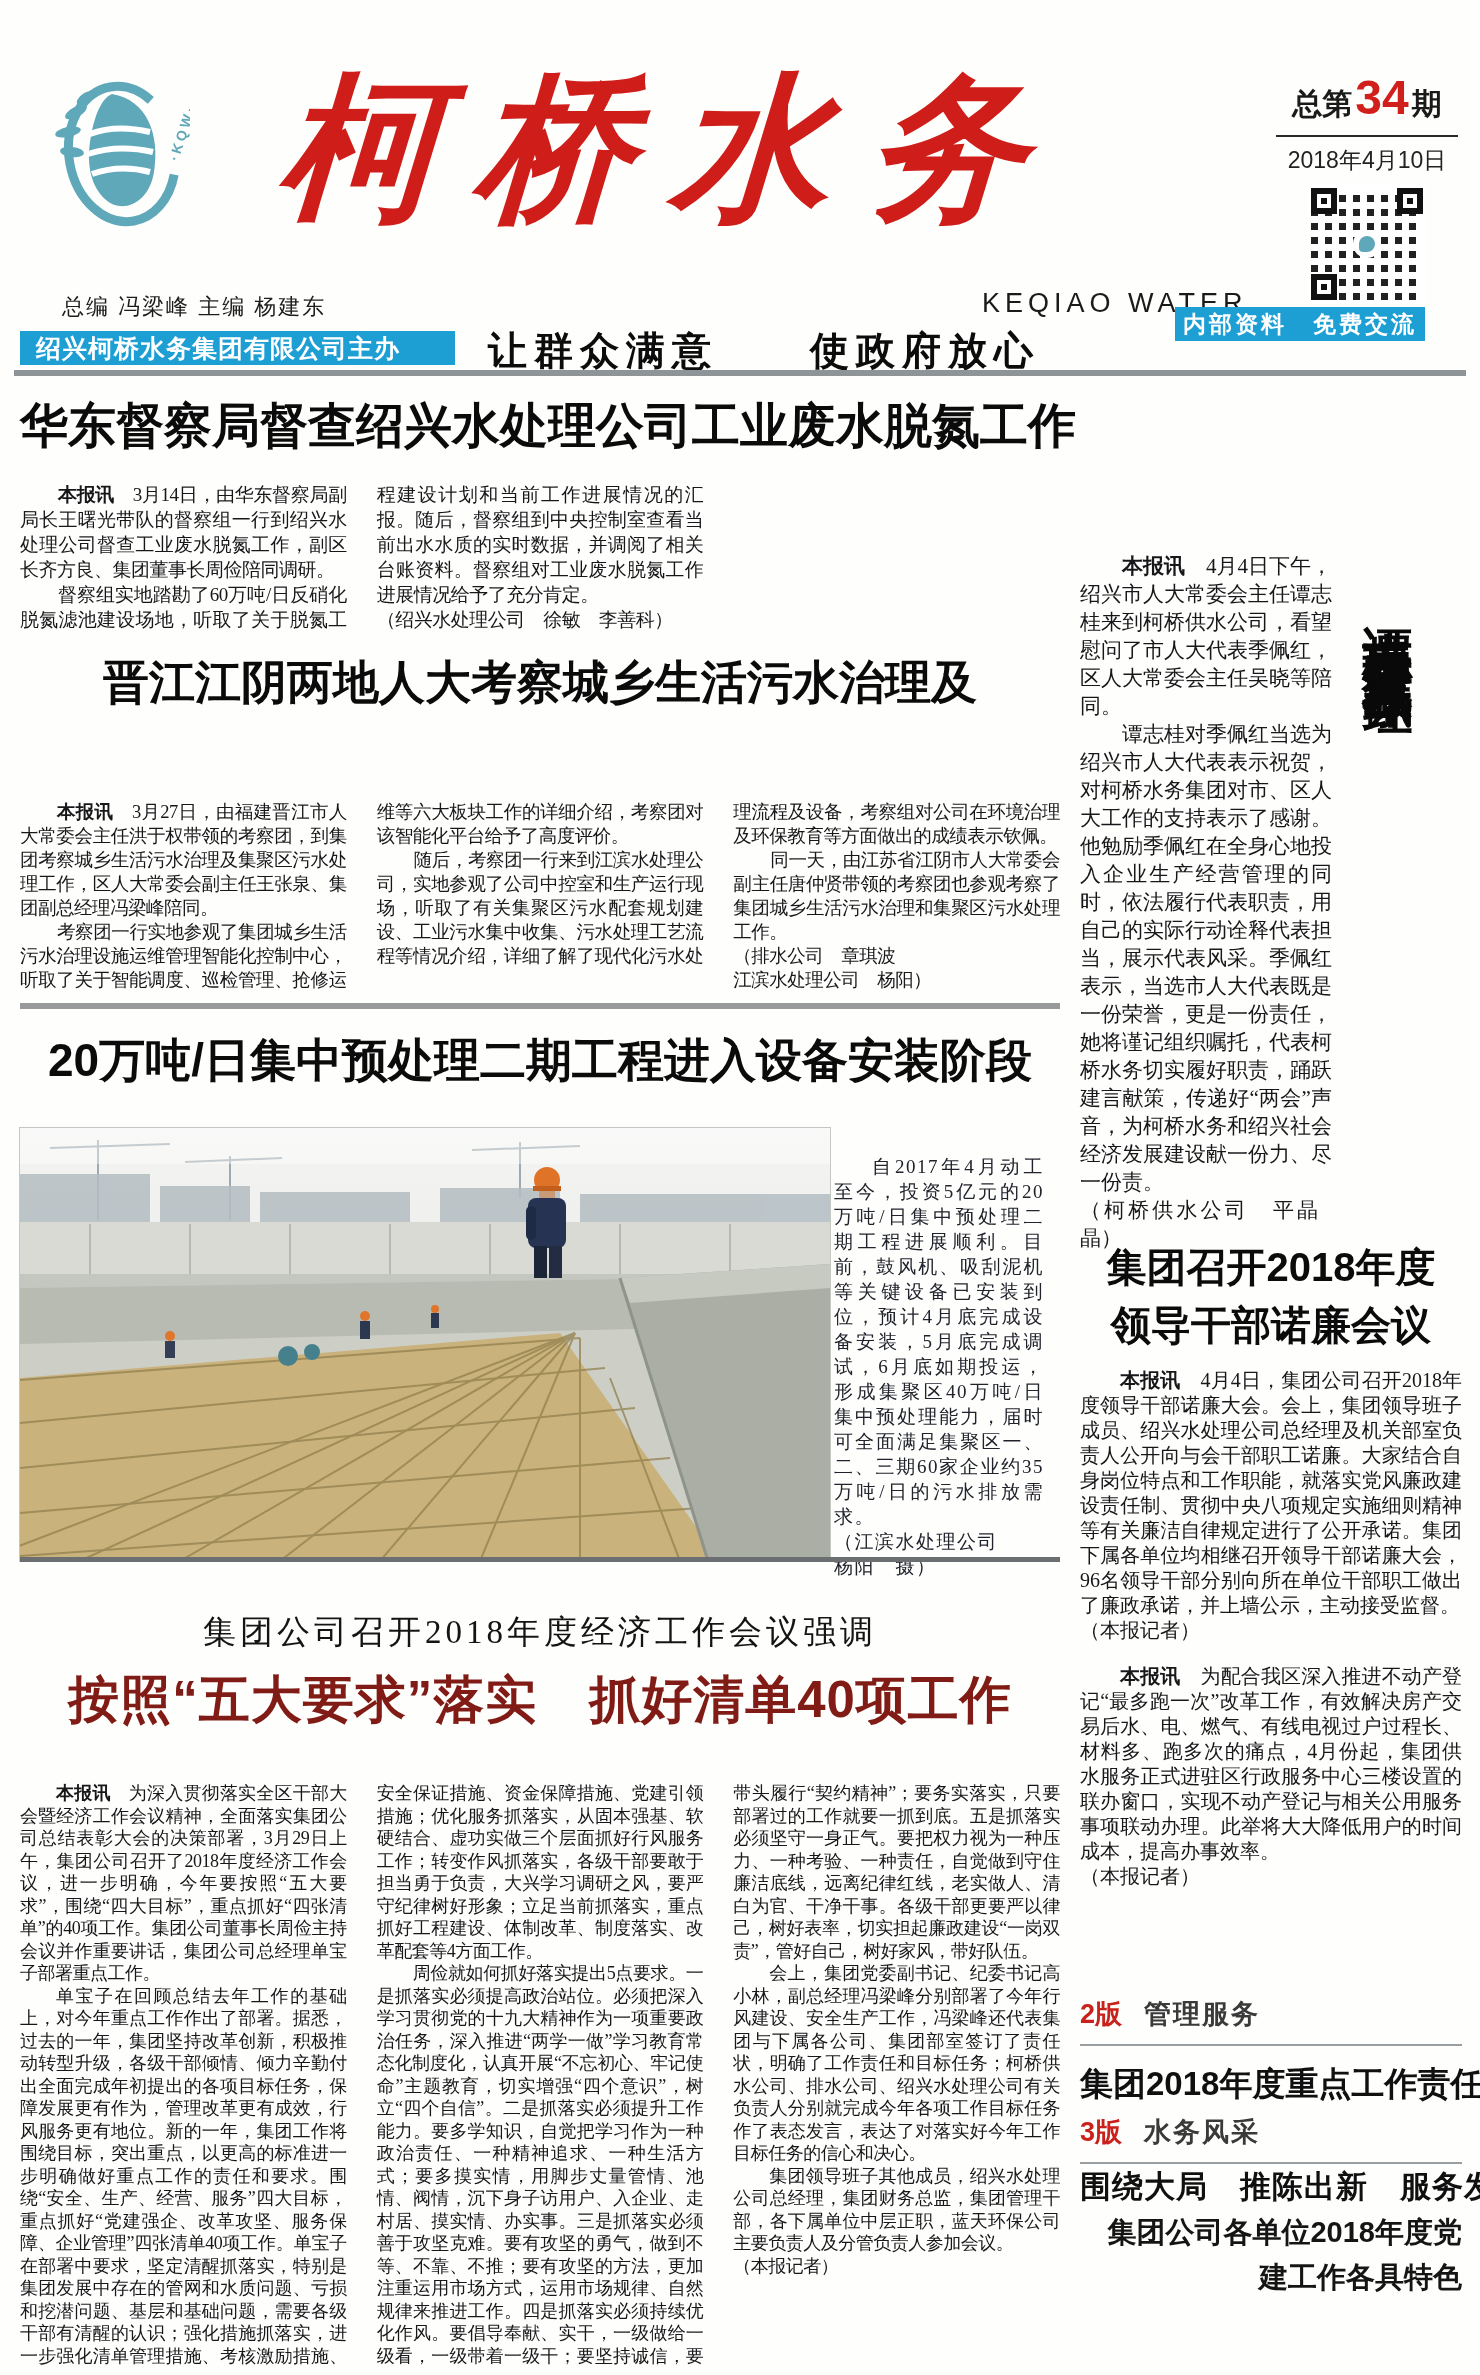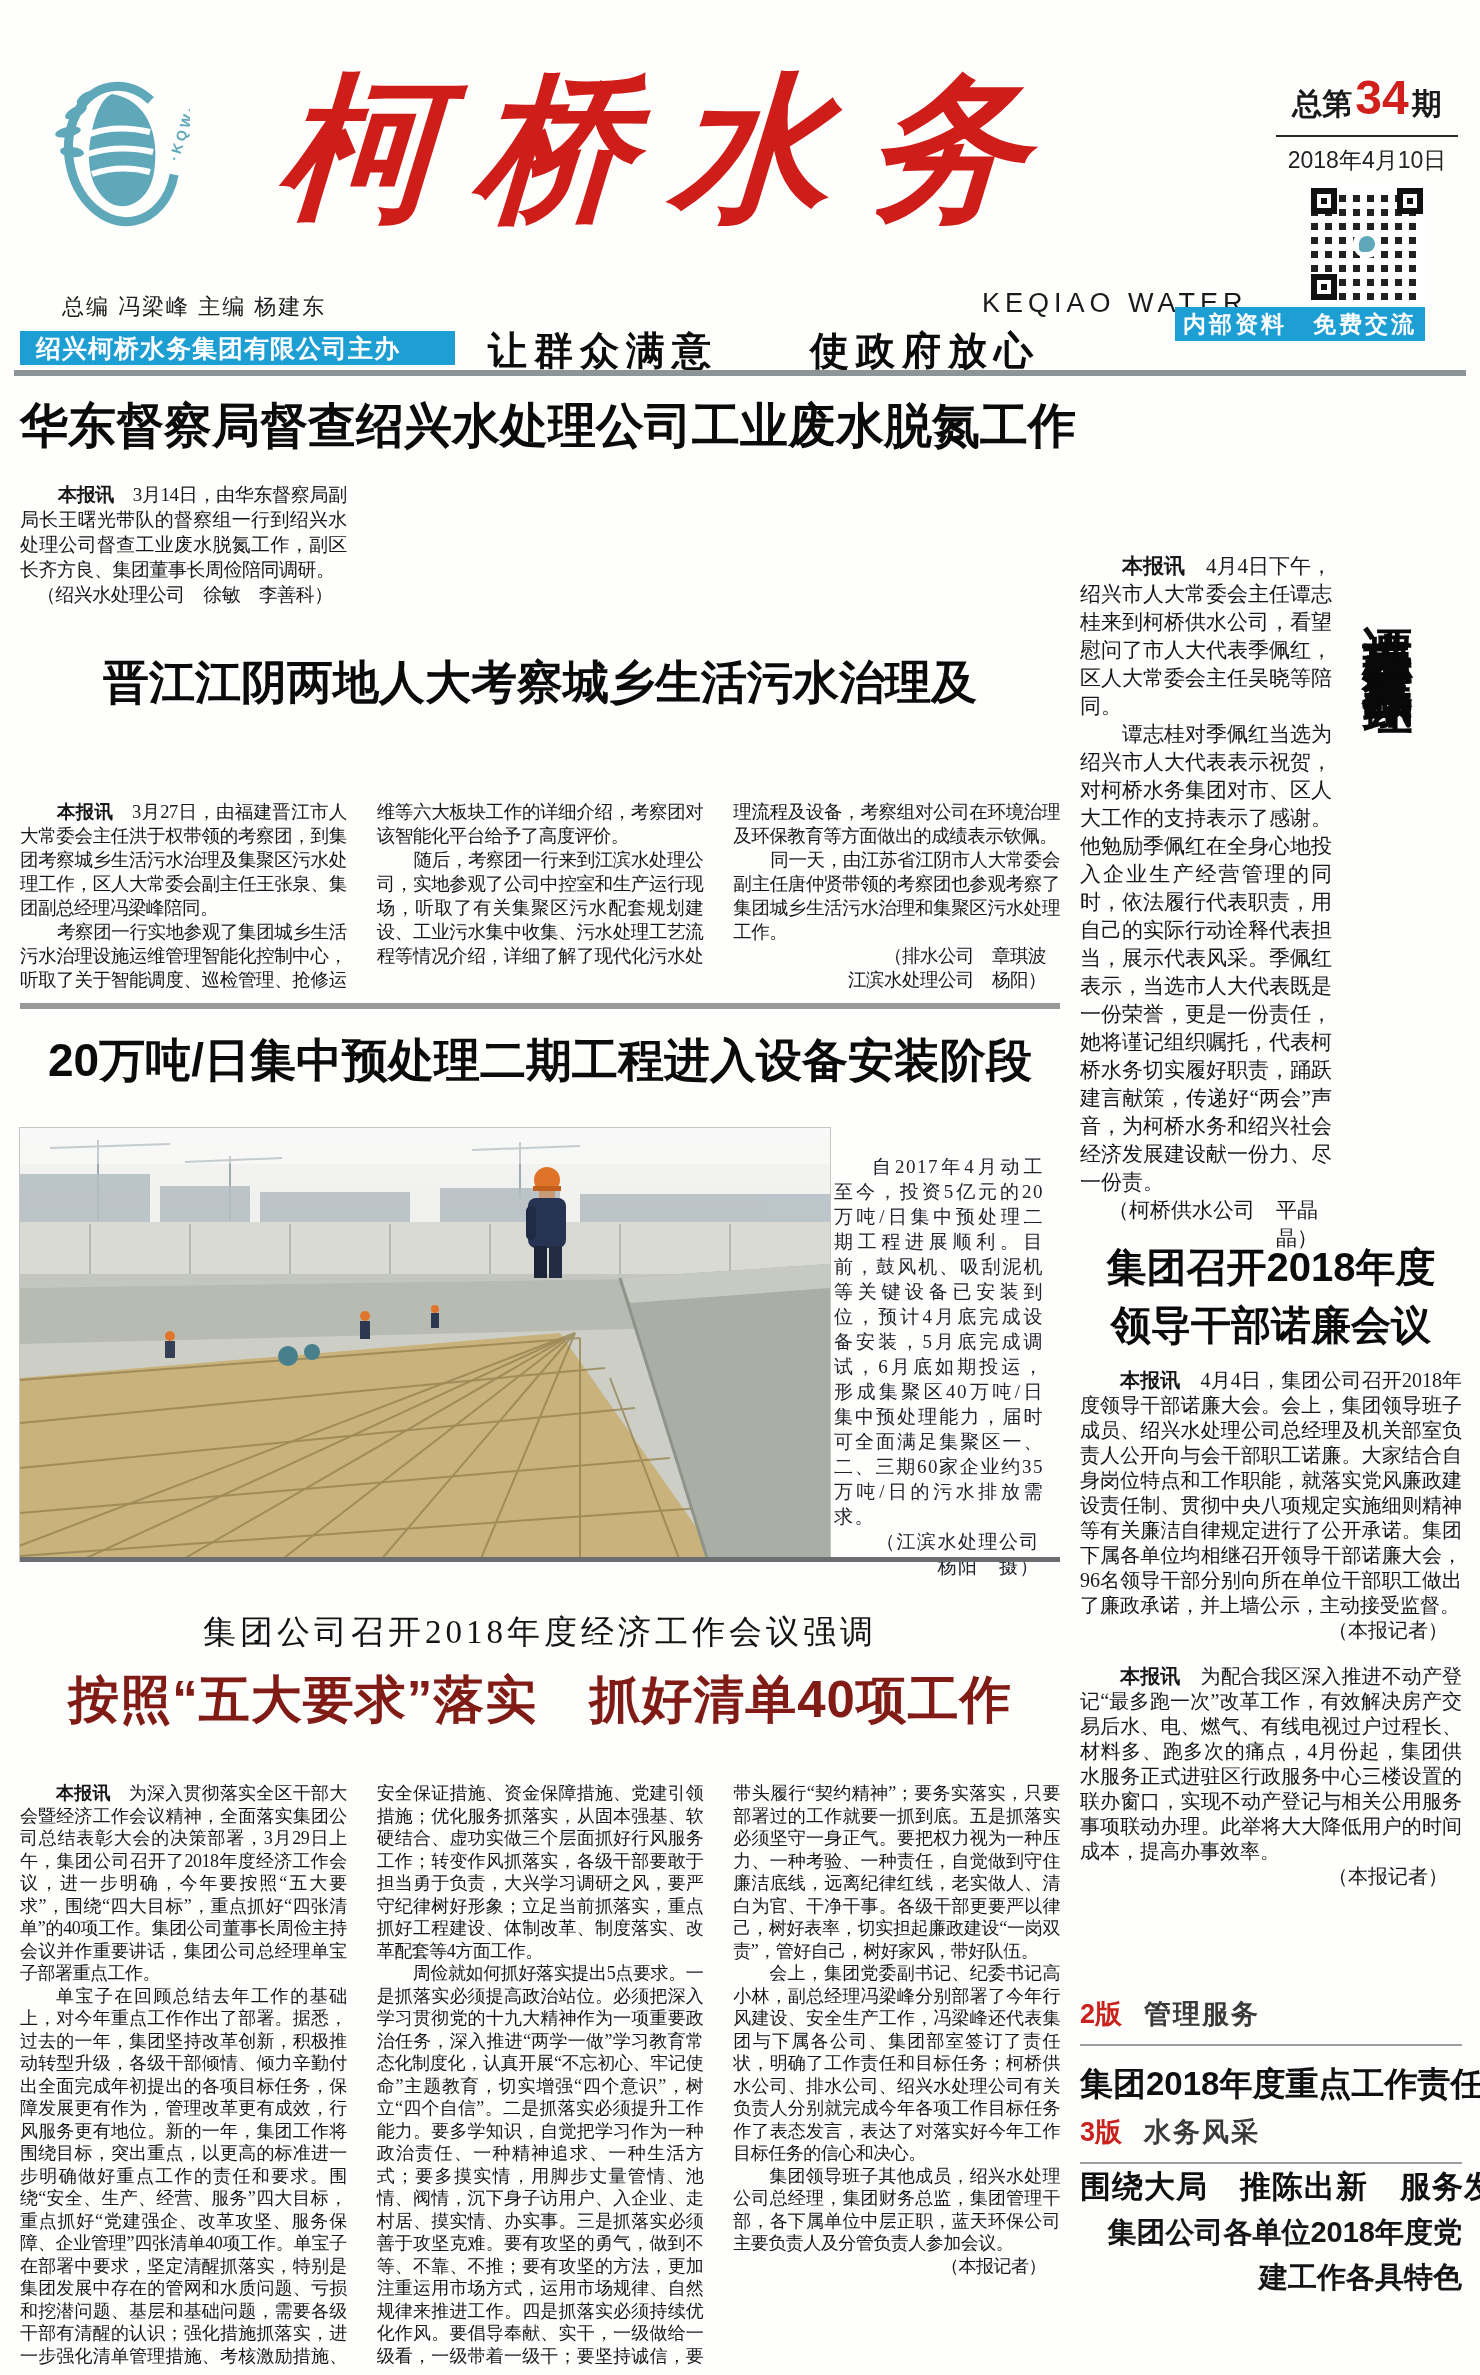--- a/index.html
+++ b/index.html
@@ -37,21 +37,21 @@
   .slogan{left:488px;top:324px;font-family:"Liberation Sans",sans-serif;font-size:39px;font-weight:900;
           color:#0c0c0c;letter-spacing:7px;white-space:nowrap;}
   .toprule{left:14px;top:370px;width:1452px;height:6px;background:#8e9598;}
 
   
   .hl{font-family:"Liberation Sans",sans-serif;font-weight:900;color:#0b0b0b;text-align:center;white-space:nowrap;}
   .body-cols{column-count:3;column-gap:30px;column-fill:auto;text-align:justify;overflow:hidden;
              font-size:19px;line-height:25px;letter-spacing:-0.5px;color:#17171a;}
   .body-cols p{margin:0;text-indent:2em;}
   .lead{font-family:"Liberation Sans",sans-serif;font-weight:bold;}
-  .sig{text-align:right;text-indent:0 !important;padding-right:14px;}
+  .sig{text-indent:0 !important;padding-right:14px;}
   .rule{background:#97999b;}
 
   
   .a3row{display:flex;gap:4px;}
   .photo{width:810px;height:433px;outline:1px solid #c5c7c2;flex:none;}
   .a3col{width:210px;padding-top:26px;font-size:19px;line-height:25px;letter-spacing:1.5px;
          text-align:justify;color:#20222c;}
   .a3col p{margin:0;text-indent:2em;}
   .a3col .sig{padding-right:4px;}
 
@@ -114,20 +114,21 @@
   <div class="abs editors">总编  冯梁峰  主编  杨建东</div>
   <div class="abs title-en">KEQIAO  WATER</div>
   <div class="abs badge">内部资料　免费交流</div>
   <div class="abs pubbar">绍兴柯桥水务集团有限公司主办</div>
   <div class="abs slogan">让群众满意　　使政府放心</div>
   <div class="abs toprule"></div>
 
   <div class="abs hl" style="left:20px;top:394px;width:1040px;font-size:48px;">华东督察局督查绍兴水处理公司工业废水脱氮工作</div>
   <div class="abs body-cols" style="left:20px;top:482px;width:1040px;height:152px;">
     <p><span class="lead">本报讯</span><span>　3月14日，由华东督察局副局长王曙光带队的督察组一行到绍兴水处理公司督查工业废水脱氮工作，副区长齐方良、集团董事长周俭陪同调研。</span></p>
+    <p>督察组实地踏勘了60万吨/日反硝化脱氮滤池建设场地，听取了关于脱氮工程建设计划和当前工作进展情况的汇报。随后，督察组到中央控制室查看当前出水水质的实时数据，并调阅了相关台账资料。督察组对工业废水脱氮工作进展情况给予了充分肯定。</p>
     <p class="sig">（绍兴水处理公司　徐敏　李善科）</p>
   </div>
 
   <div class="abs hl" style="left:20px;top:648px;width:1040px;font-size:46px;line-height:1.5;">
     <div>晋江江阴两地人大考察城乡生活污水治理及</div>
   </div>
   <div class="abs body-cols" style="left:20px;top:800px;width:1040px;height:198px;font-size:18.5px;line-height:24px;">
     <p><span class="lead">本报讯</span><span>　3月27日，由福建晋江市人大常委会主任洪于权带领的考察团，到集团考察城乡生活污水治理及集聚区污水处理工作，区人大常委会副主任王张泉、集团副总经理冯梁峰陪同。</span></p>
     <p>考察团一行实地参观了集团城乡生活污水治理设施运维管理智能化控制中心，听取了关于智能调度、巡检管理、抢修运维等六大板块工作的详细介绍，考察团对该智能化平台给予了高度评价。</p>
     <p>随后，考察团一行来到江滨水处理公司，实地参观了公司中控室和生产运行现场，听取了有关集聚区污水配套规划建设、工业污水集中收集、污水处理工艺流程等情况介绍，详细了解了现代化污水处理流程及设备，考察组对公司在环境治理及环保教育等方面做出的成绩表示钦佩。</p>

